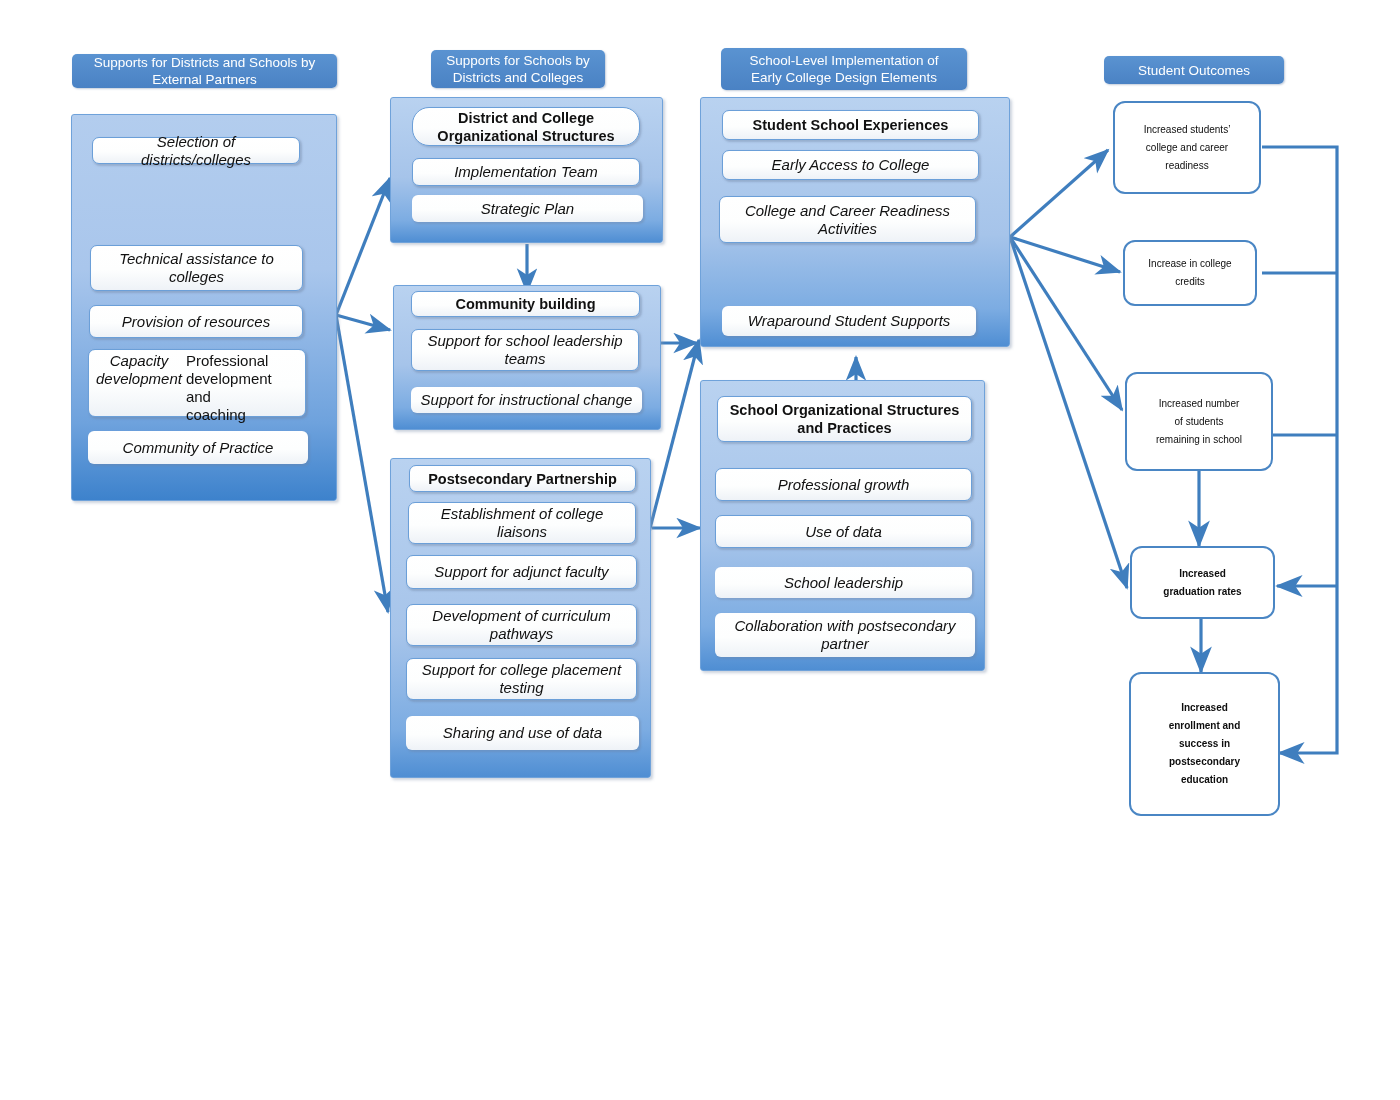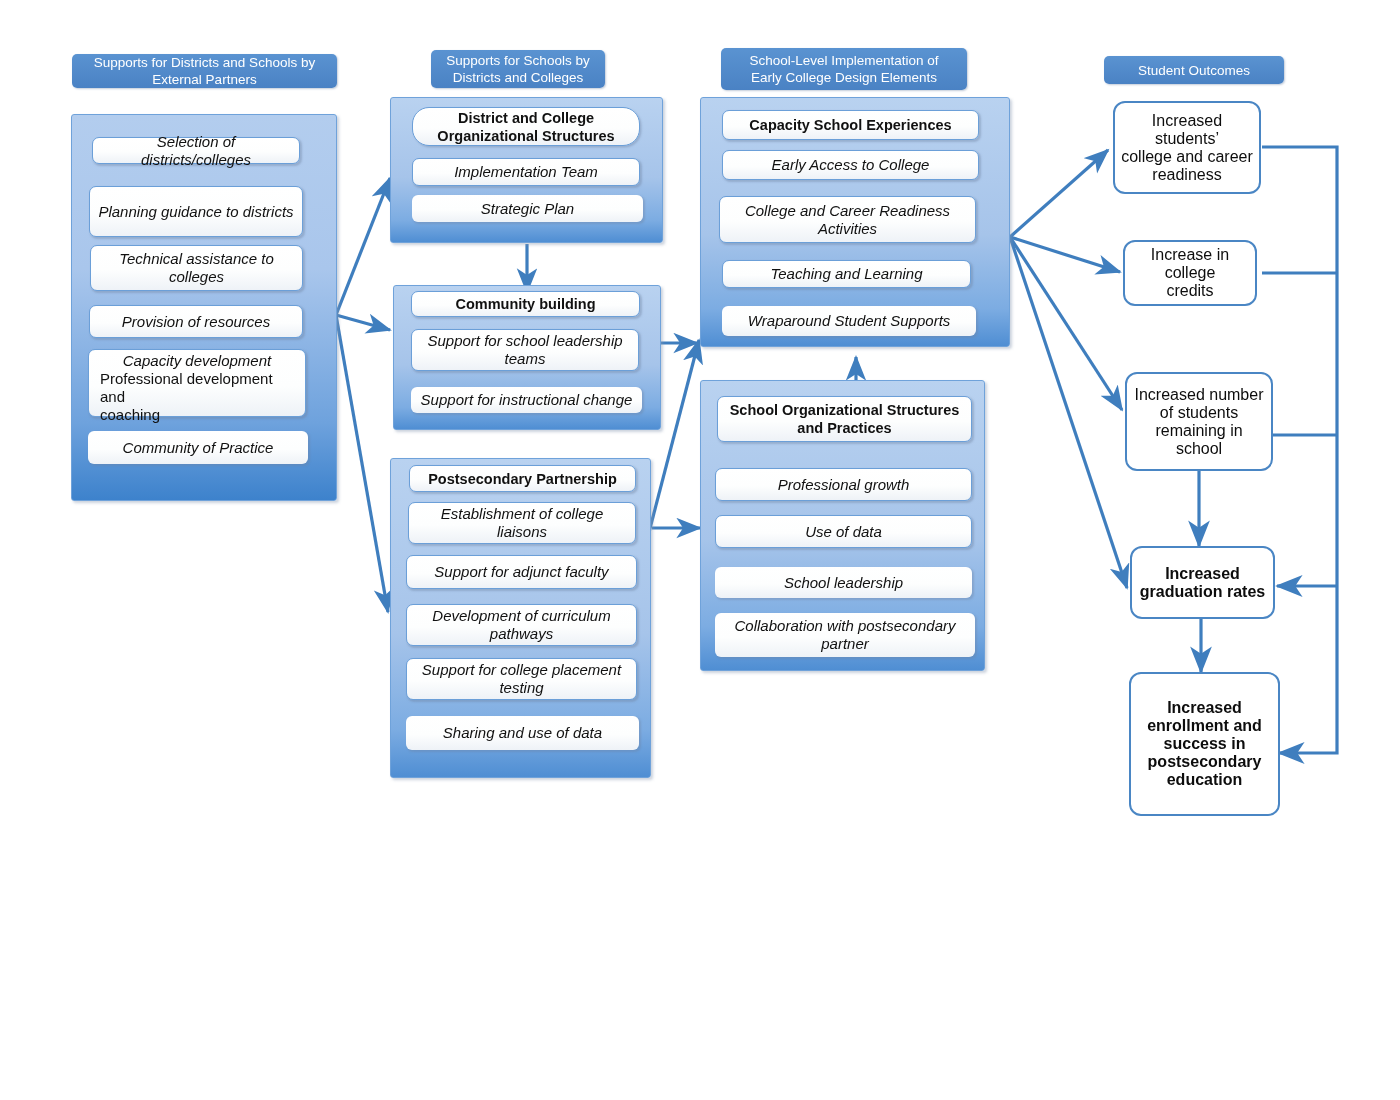--- a/index.html
+++ b/index.html
@@ -58,37 +58,37 @@
     font-style:normal;
     font-weight:bold;
     font-size:14.5px;
   }
   .pill.noborder{
     border:none;
     border-radius:6px;
     box-shadow:1.5px 1.5px 2px rgba(110,130,160,.35);
   }
   .pill.mixed{
-    flex-direction:column;
+    flex-direction:row;
     justify-content:flex-start;
     align-items:stretch;
   }
   .pill .l1{font-style:italic;text-align:center;}
   .pill .l2{font-style:normal;text-align:left;padding-left:4px;}
 
   
   .outcome{
     position:absolute;
     background:#ffffff;
     border:2.5px solid #4a86c4;
     border-radius:12px;
     box-sizing:border-box;
     display:flex;align-items:center;justify-content:center;
     text-align:center;
-    font-size:16px;
+    font-size:10px;
     line-height:18px;
     color:#0d0d0d;
     padding:3px 6px;
     white-space:pre-line;
   }
   .outcome.bold{font-weight:bold;}
 
   
   #wires{position:absolute;left:0;top:0;width:1400px;height:1100px;pointer-events:none;}
 </style>
@@ -149,21 +149,20 @@
       <path d="M1337,586 L1277,586" marker-end="url(#ah2)"></path>
     </g>
   </svg>
 
   <div class="banner" style="left:72px;top:54px;width:265px;height:34px;">Supports for Districts and Schools by
 External Partners</div>
 
   <div class="panel" style="left:71px;top:114px;width:266px;height:387px;"></div>
 
   <div class="pill" style="left:92px;top:137px;width:208px;height:27px;">Selection of  districts/colleges</div>
-  <div class="pill" style="left:89px;top:186px;width:214px;height:51px;">Planning guidance to districts</div>
   <div class="pill" style="left:90px;top:245px;width:213px;height:46px;">Technical assistance to
 colleges</div>
   <div class="pill" style="left:89px;top:305px;width:214px;height:33px;">Provision of resources</div>
   <div class="pill mixed" style="left:88px;top:349px;width:218px;height:68px;">
     <span class="l1">Capacity development</span>
     <span class="l2">Professional development and
 coaching</span>
   </div>
   <div class="pill noborder" style="left:88px;top:431px;width:220px;height:33px;">Community of Practice</div>
 
@@ -190,25 +189,24 @@
   <div class="pill" style="left:406px;top:604px;width:231px;height:42px;">Development of curriculum
 pathways</div>
   <div class="pill" style="left:406px;top:658px;width:231px;height:42px;">Support for college placement
 testing</div>
   <div class="pill noborder" style="left:406px;top:716px;width:233px;height:34px;">Sharing and use of data</div>
 
   <div class="banner" style="left:721px;top:48px;width:246px;height:42px;">School-Level Implementation of
 Early College Design Elements</div>
 
   <div class="panel flat" style="left:700px;top:97px;width:310px;height:250px;"></div>
-  <div class="pill head" style="left:722px;top:110px;width:257px;height:30px;">Capacity School Experiences</div>
+  <div class="pill head" style="left:722px;top:110px;width:257px;height:30px;">Student School Experiences</div>
   <div class="pill" style="left:722px;top:150px;width:257px;height:30px;">Early Access to College</div>
   <div class="pill" style="left:719px;top:196px;width:257px;height:47px;">College and Career Readiness
 Activities</div>
-  <div class="pill" style="left:722px;top:260px;width:249px;height:28px;">Teaching and Learning</div>
   <div class="pill noborder" style="left:722px;top:306px;width:254px;height:30px;">Wraparound Student Supports</div>
 
   <div class="panel flat" style="left:700px;top:380px;width:285px;height:291px;"></div>
   <div class="pill head" style="left:717px;top:396px;width:255px;height:46px;">School Organizational Structures
 and Practices</div>
   <div class="pill" style="left:715px;top:468px;width:257px;height:33px;">Professional growth</div>
   <div class="pill" style="left:715px;top:515px;width:257px;height:33px;">Use of data</div>
   <div class="pill noborder" style="left:715px;top:567px;width:257px;height:31px;">School leadership</div>
   <div class="pill noborder" style="left:715px;top:613px;width:260px;height:44px;">Collaboration with postsecondary
 partner</div>

